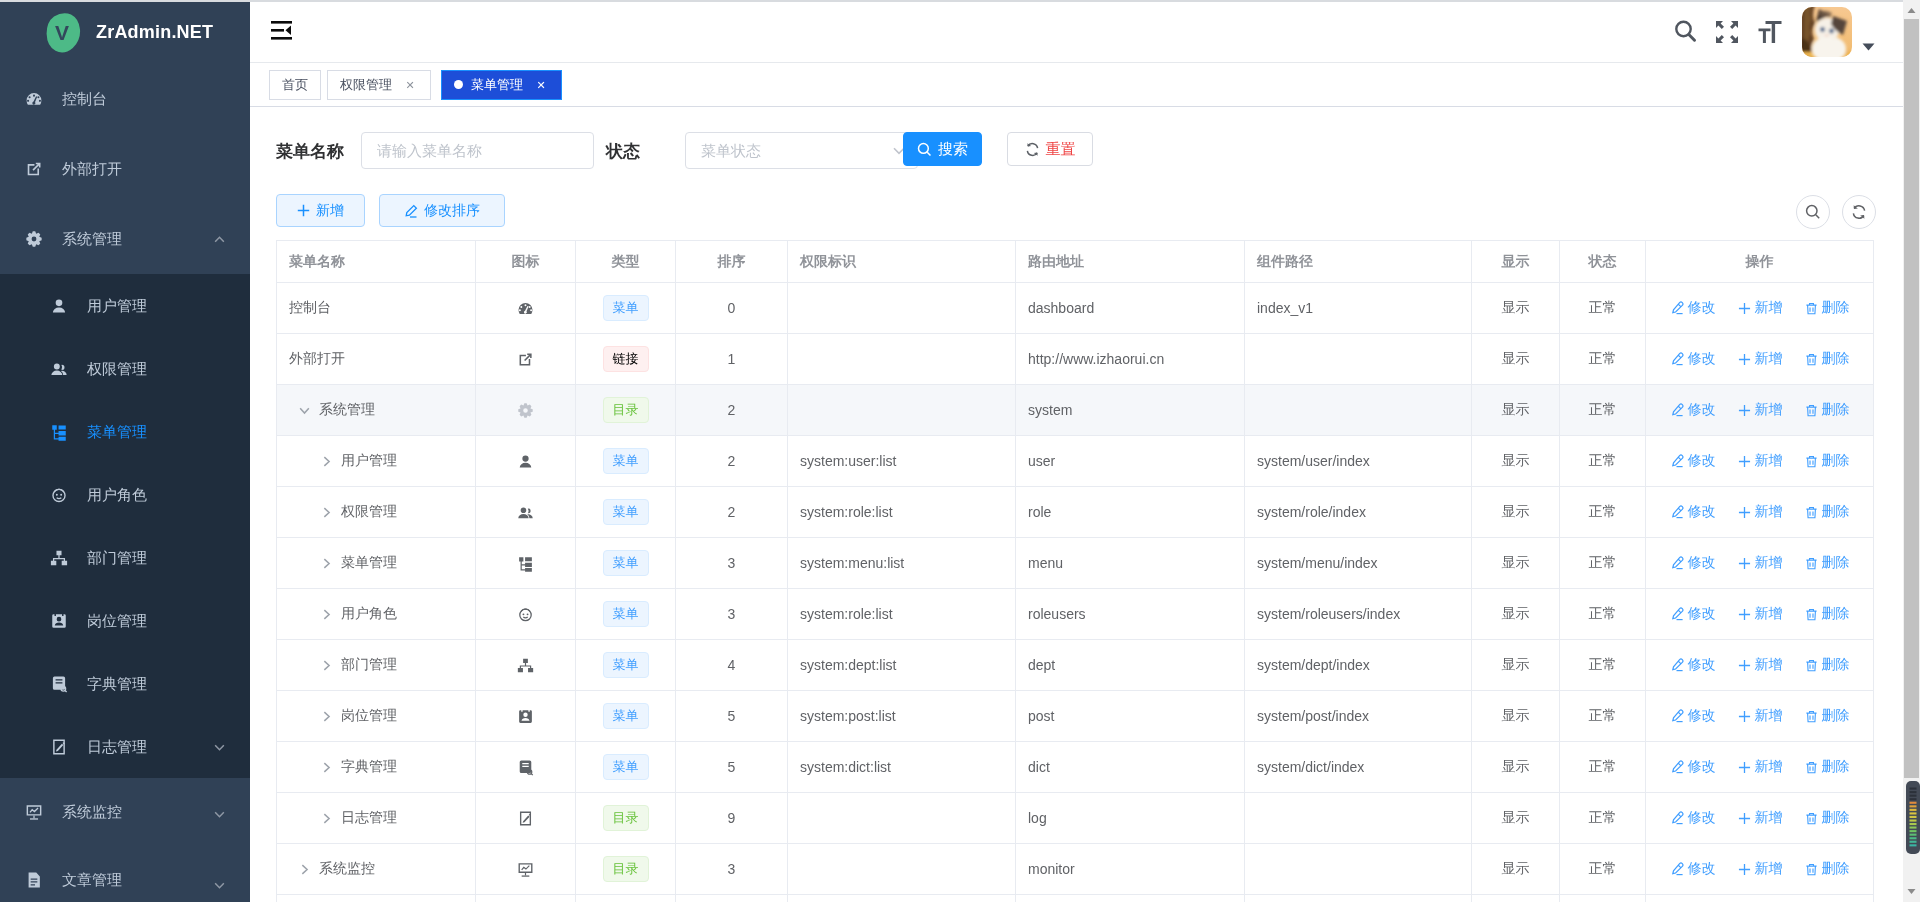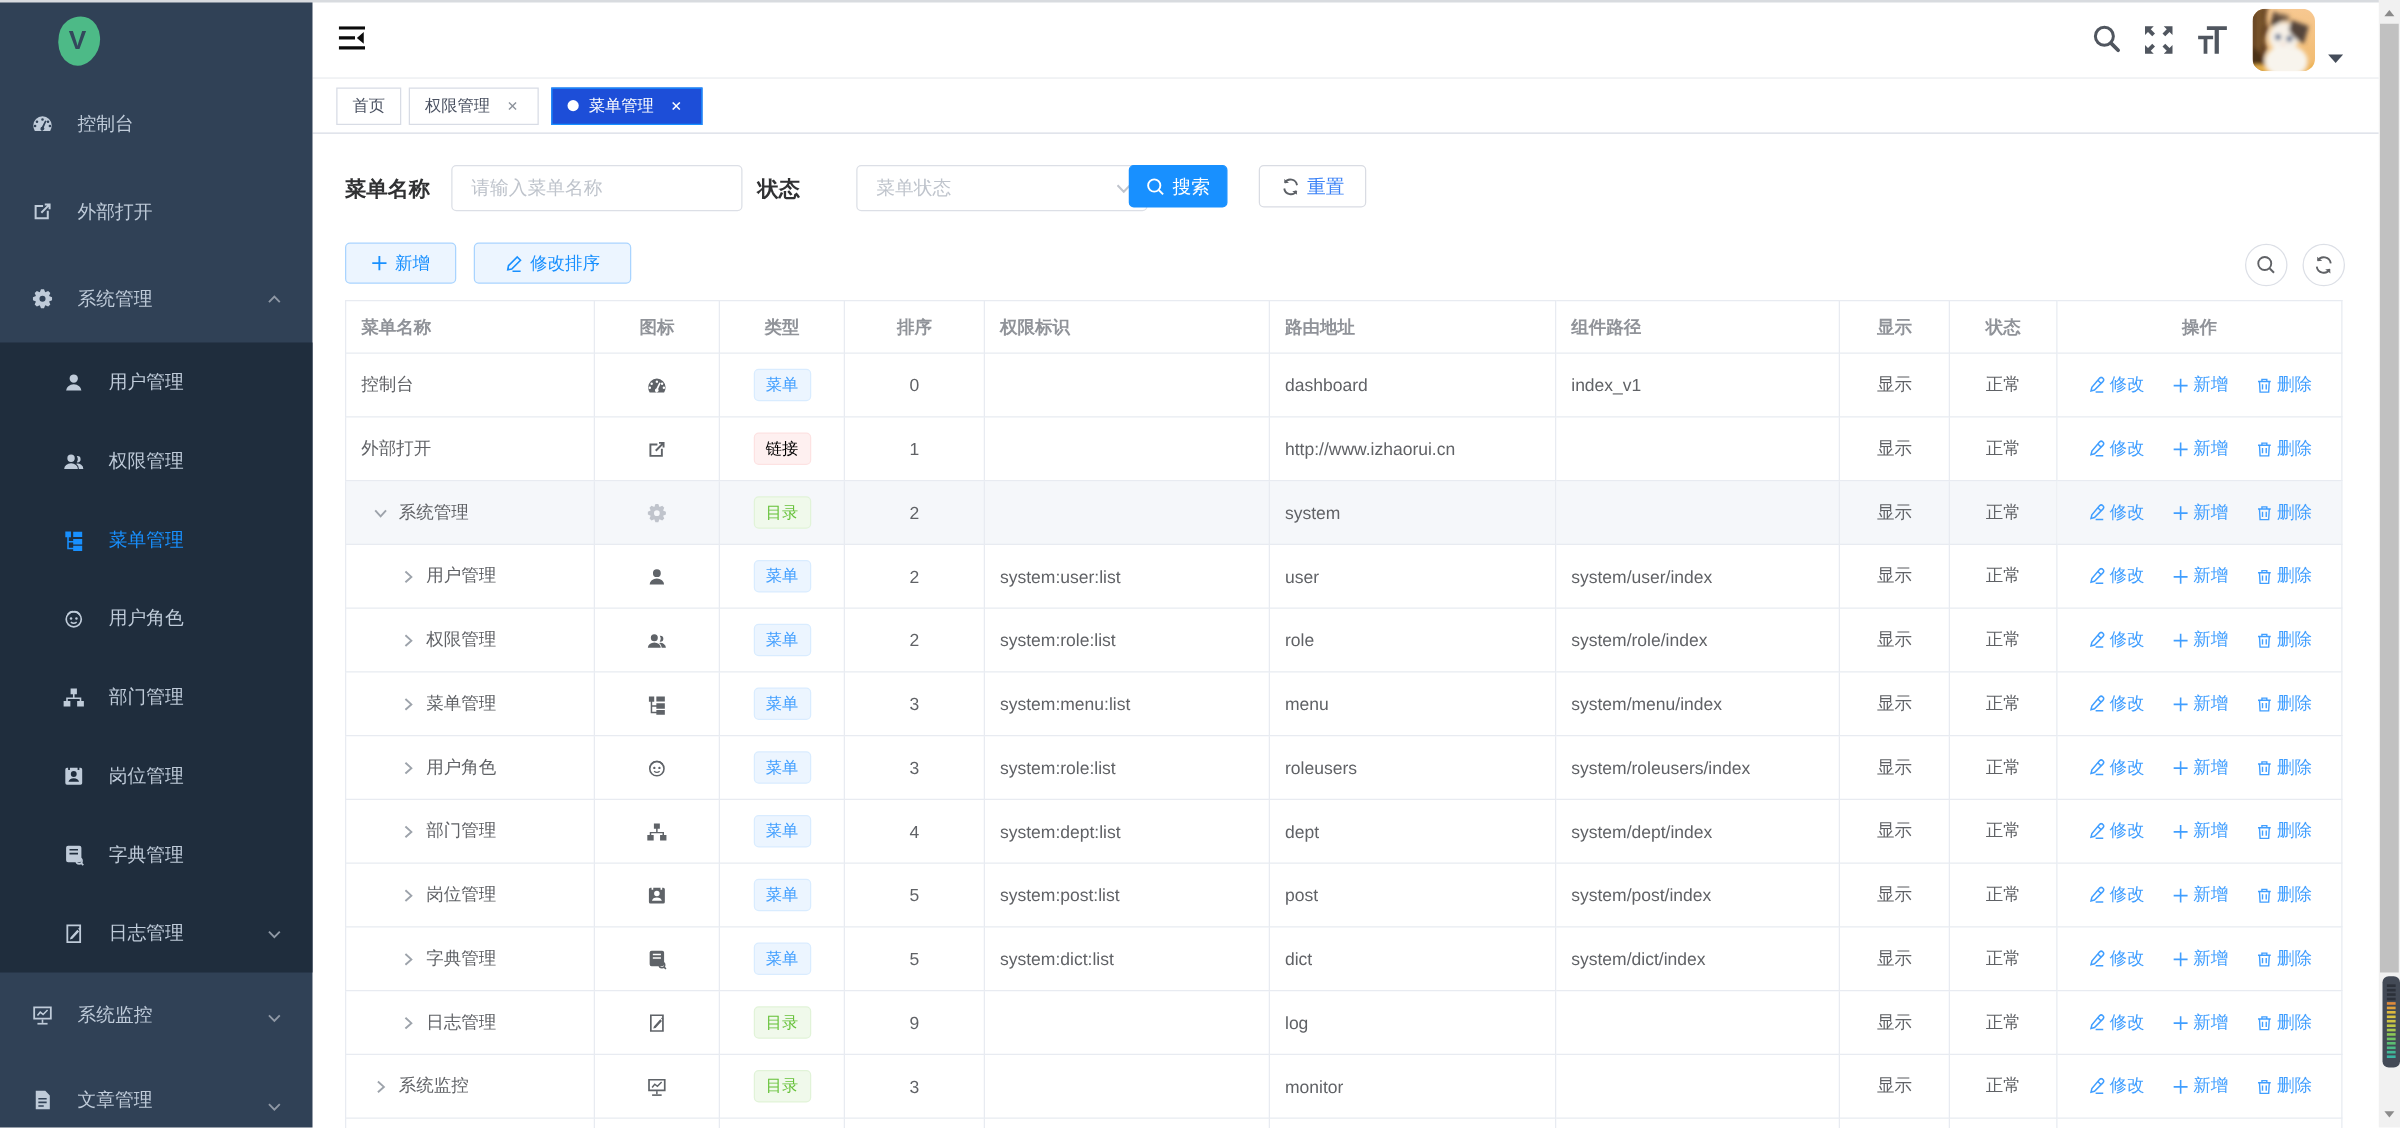--- a/index.html
+++ b/index.html
@@ -34,21 +34,21 @@
 .tab .x{display:inline-block;width:16px;text-align:center;margin-left:10px;font-size:11px;color:#8d939c;}
 .tab.on{background:#1d4ed8;border-color:#1890ff;color:#fff;}
 .tab.on .x{color:#fff;}
 .tab.on .dot{display:inline-block;width:9px;height:9px;border-radius:50%;background:#fff;margin-right:8px;position:relative;top:0px;}
 
 .flabel{position:absolute;font-size:17px;font-weight:bold;color:#303133;top:140px;}
 .finput{position:absolute;top:132px;height:37px;border:1px solid #dcdfe6;border-radius:4px;background:#fff;
   font-size:15px;color:#bfc4cc;line-height:35px;padding-left:15px;}
 .btn{position:absolute;top:132px;height:34px;border-radius:4px;font-size:15px;display:flex;align-items:center;justify-content:center;gap:6px;}
 .btn.blue{background:#1890ff;color:#fff;border:1px solid #1890ff;}
-.btn.plainw{background:#fff;color:#3b82f6;border:1px solid #d9dce3;}
+.btn.plainw{background:#fff;color:#ef4444;border:1px solid #d9dce3;}
 .btn2{position:absolute;top:194px;height:33px;border-radius:4px;font-size:14px;color:#1890ff;
   background:#ecf5ff;border:1px solid #a9d4ff;display:flex;align-items:center;justify-content:center;gap:6px;}
 .circ{position:absolute;width:34px;height:34px;border-radius:50%;border:1px solid #dcdfe6;background:#fff;
   display:flex;align-items:center;justify-content:center;}
 
 #tbl{position:absolute;left:276px;top:240px;width:1597px;border-collapse:collapse;table-layout:fixed;
   font-size:14px;color:#606266;}
 #tbl th,#tbl td{border:1px solid #e8ebf1;overflow:hidden;white-space:nowrap;}
 #tbl th{height:42px;font-weight:bold;color:#909399;background:#fff;font-size:14px;}
 #tbl td{height:51px;background:#fff;}
@@ -140,20 +140,21 @@
 </defs>
   </svg>
 <div id="topline"></div>
 
 <div id="sidebar">
   <div id="logo">
     <svg width="40" height="44" viewBox="0 0 40 44">
       <path d="M12,6.5 Q21,1 29,4.5 Q37,8.5 38,19.5 Q38.8,30.5 30.8,38 Q22,45.5 13.5,40.8 Q5,36 4.6,24 Q4.5,12 12,6.5 Z" fill="#4dba87"></path>
       <text x="20" y="29.5" text-anchor="middle" font-size="21" font-weight="bold" fill="#33475c">V</text>
     </svg>
+    <div class="t">ZrAdmin.NET</div>
   </div>
   <div class="mitem" style="top:64px;height:70px;">
       <span class="ic">
         <svg width="18" height="18" viewBox="0 0 20 20" style="color:#bfcbd9">
           <use href="#sy-dash"></use>
         </svg>
       </span>
       <span class="tx">控制台</span>
     </div>
   <div class="mitem" style="top:134px;height:70px;">

